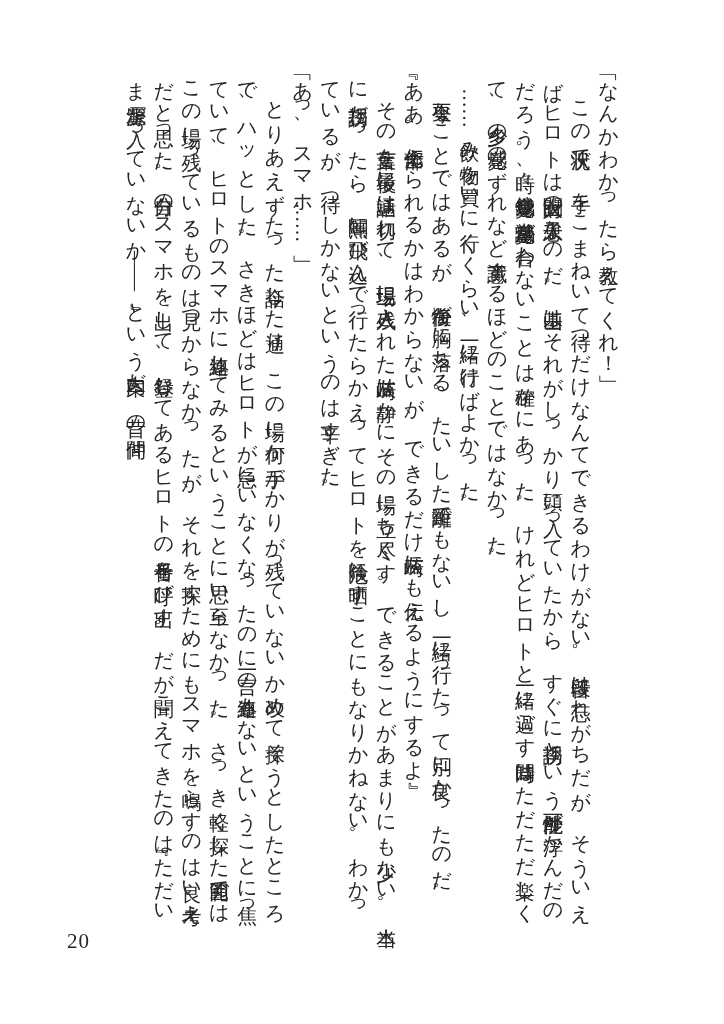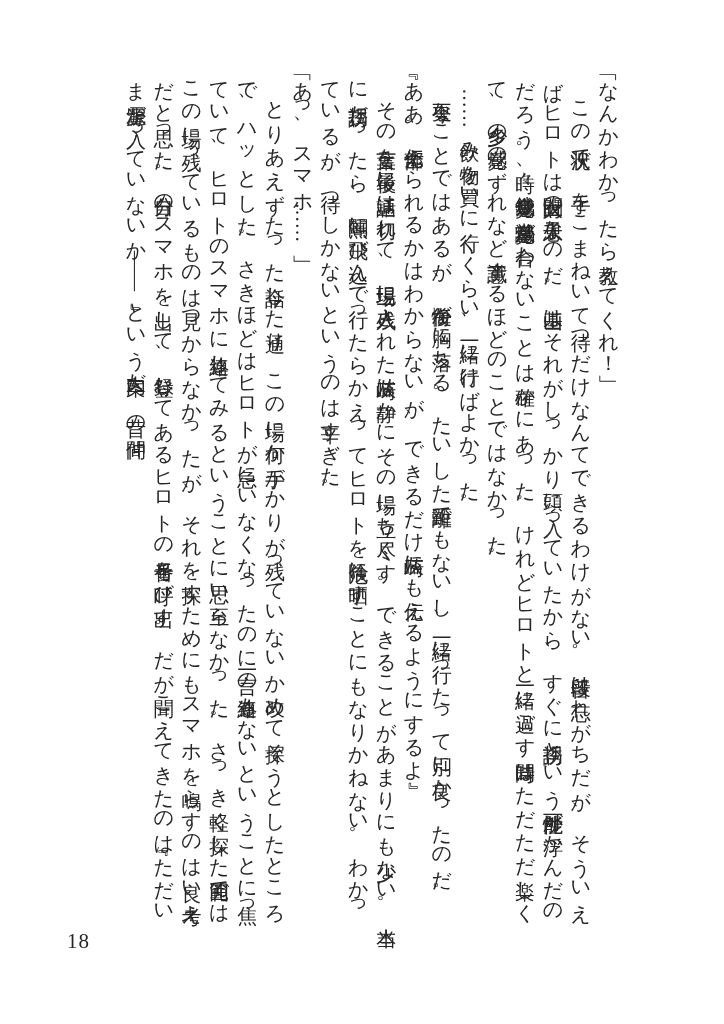--- a/index.html
+++ b/index.html
@@ -59,15 +59,15 @@
     <p>「なんかわかったら教えてくれ！」</p>
     <p class="indent">この状況で、手をこまねいて待つだけなんてできるわけがない。普段は忘れがちだが、そういえばヒロトは大財閥の一人息子なのだ。基山はそれがしっかり頭に入っていたから、すぐに誘拐という可能性が浮かんだのだろう。時々、金銭感覚や常識感覚が合わないことは確かにあった。けれどヒロトと一緒に過ごす時間はただただ楽しくて、多少の感覚のずれなど意識するほどのことではなかった。</p>
     <p class="indent">……飲み物を買いに行くくらい、一緒に行けばよかった。</p>
     <p class="indent">今更なことではあるが、後悔が胸に落ちる。たいした距離でもないし、一緒に行ったって別に良かったのだ。</p>
     <p>『ああ。全部伝えられるかはわからないが、できるだけ灰崎にも伝えるようにするよ』</p>
     <p class="indent">その言葉を最後に通話は切れて、現場に一人残された灰崎は静かにその場に立ち尽くす。できることがあまりにも少ない。本当に誘拐だったら、無闇に飛び込んで行ったらかえってヒロトを危険に晒すことにもなりかねない。わかっているが、待つしかないというのは辛すぎた。</p>
     <p>「あっ、スマホ……」</p>
     <p class="indent">とりあえずたった今話した通り、この場に何か手がかりが残っていないか改めて探そうとしたところで、ハッとした。さきほどはヒロトが急にいなくなったのに一言の連絡もないということに焦っていて、ヒロトのスマホに連絡してみるということに思い至らなかった。さっき軽く探した範囲ではこの場に残っているものは見つからなかったが、それを探すためにもスマホを鳴らすのは良い考えだと思った。自分のスマホを出して、登録してあるヒロトの番号を呼び出す。だが聞こえてきたのは『ただいま電源が入っていないか――』という案内だ。昔の仲間</p>
   </main>
 
-  <div class="page-number">18</div>
+  <div class="page-number">20</div>
 
 </div>
 
 </body></html>

